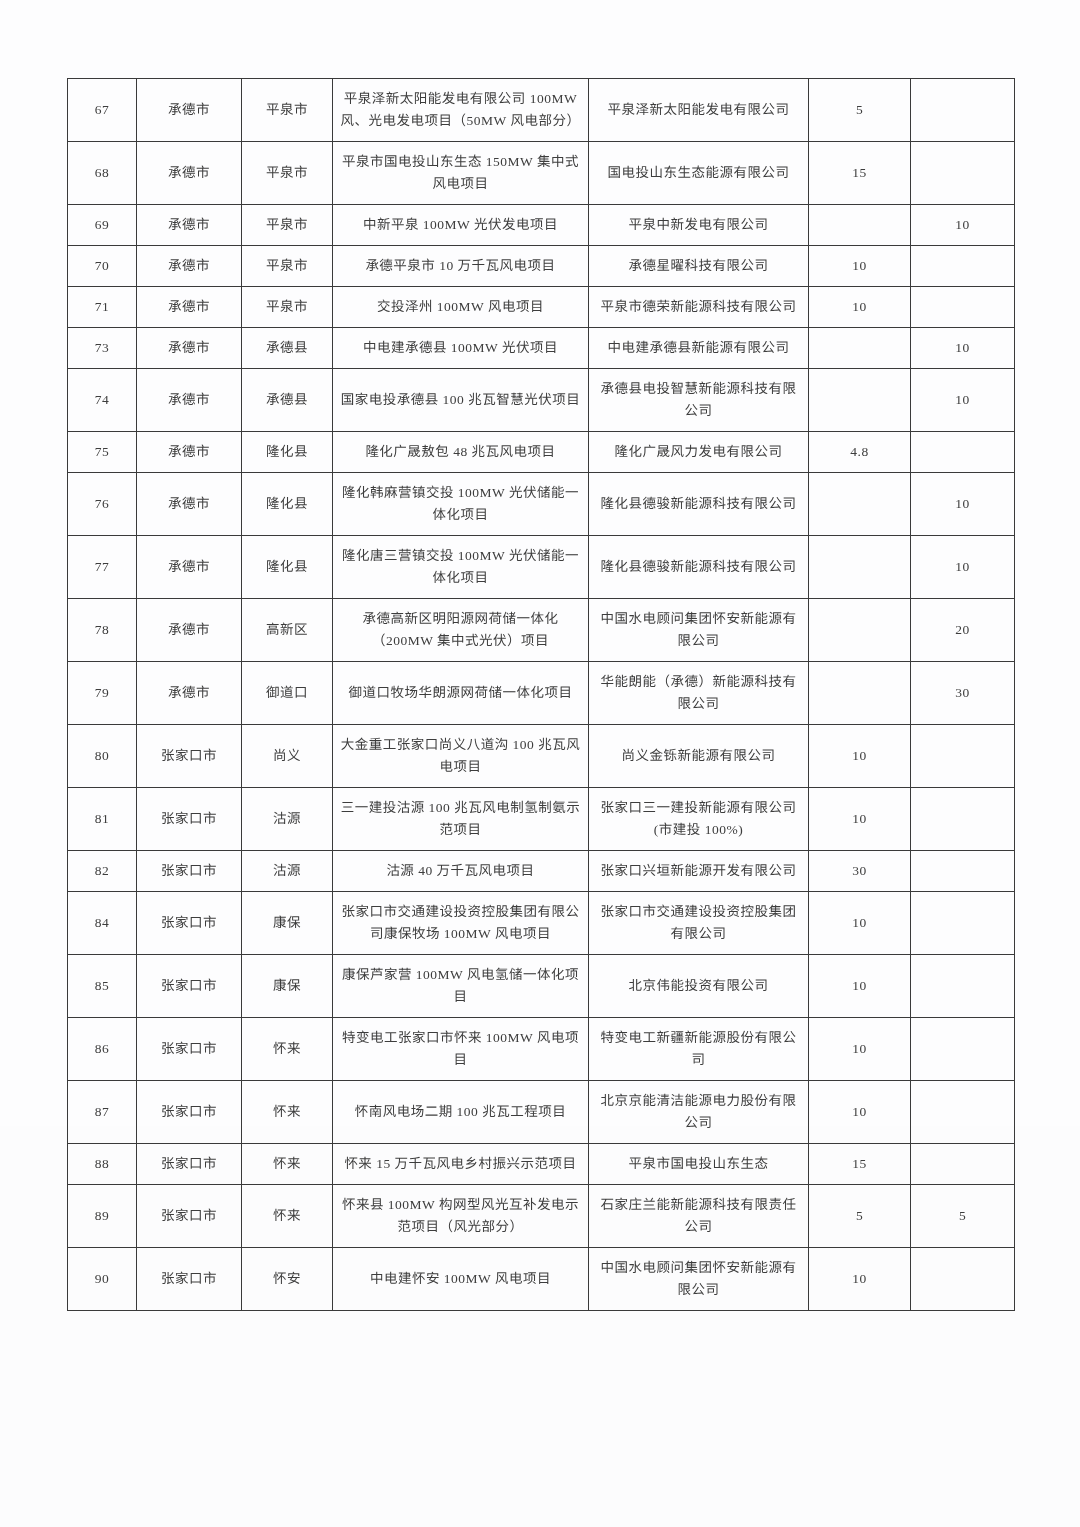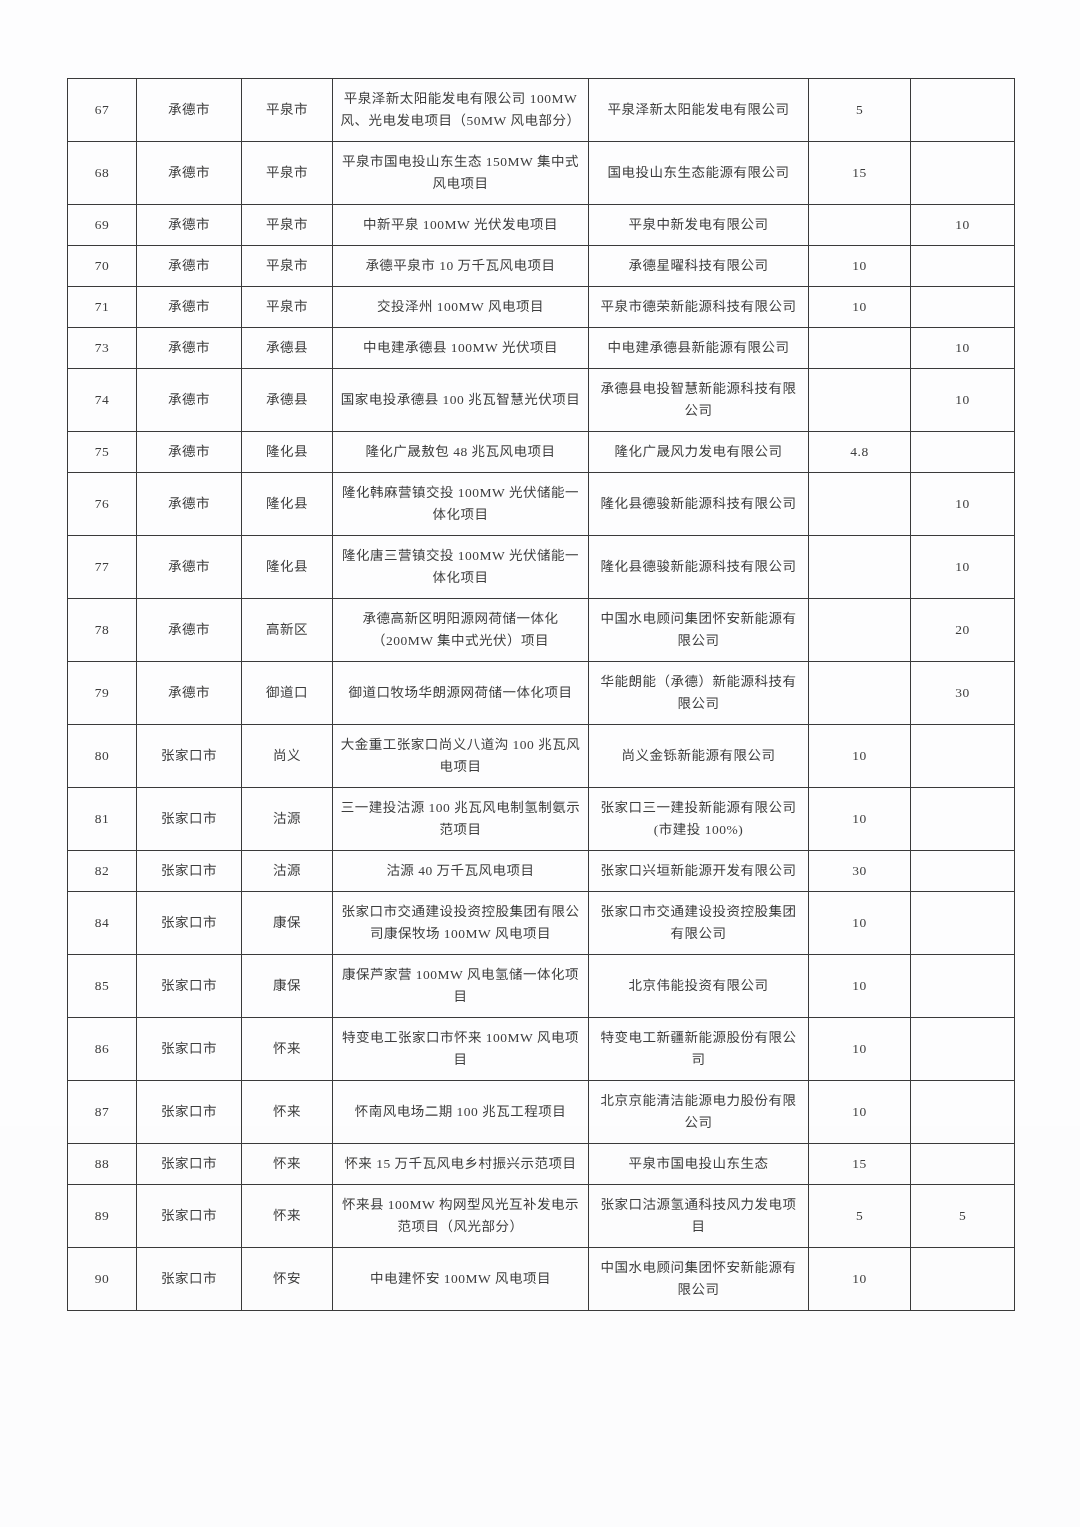--- a/index.html
+++ b/index.html
@@ -245,21 +245,21 @@
     <td class="c-proj">怀来 15 万千瓦风电乡村振兴示范项目</td>
     <td class="c-comp">平泉市国电投山东生态</td>
     <td class="c-val1">15</td>
     <td class="c-val2"></td>
   </tr>
         <tr>
     <td class="c-no">89</td>
     <td class="c-city">张家口市</td>
     <td class="c-county">怀来</td>
     <td class="c-proj">怀来县 100MW 构网型风光互补发电示范项目（风光部分）</td>
-    <td class="c-comp">张家口沽源氢通科技风力发电项目</td>
+    <td class="c-comp">石家庄兰能新能源科技有限责任公司</td>
     <td class="c-val1">5</td>
     <td class="c-val2">5</td>
   </tr>
         <tr>
     <td class="c-no">90</td>
     <td class="c-city">张家口市</td>
     <td class="c-county">怀安</td>
     <td class="c-proj">中电建怀安 100MW 风电项目</td>
     <td class="c-comp">中国水电顾问集团怀安新能源有限公司</td>
     <td class="c-val1">10</td>

